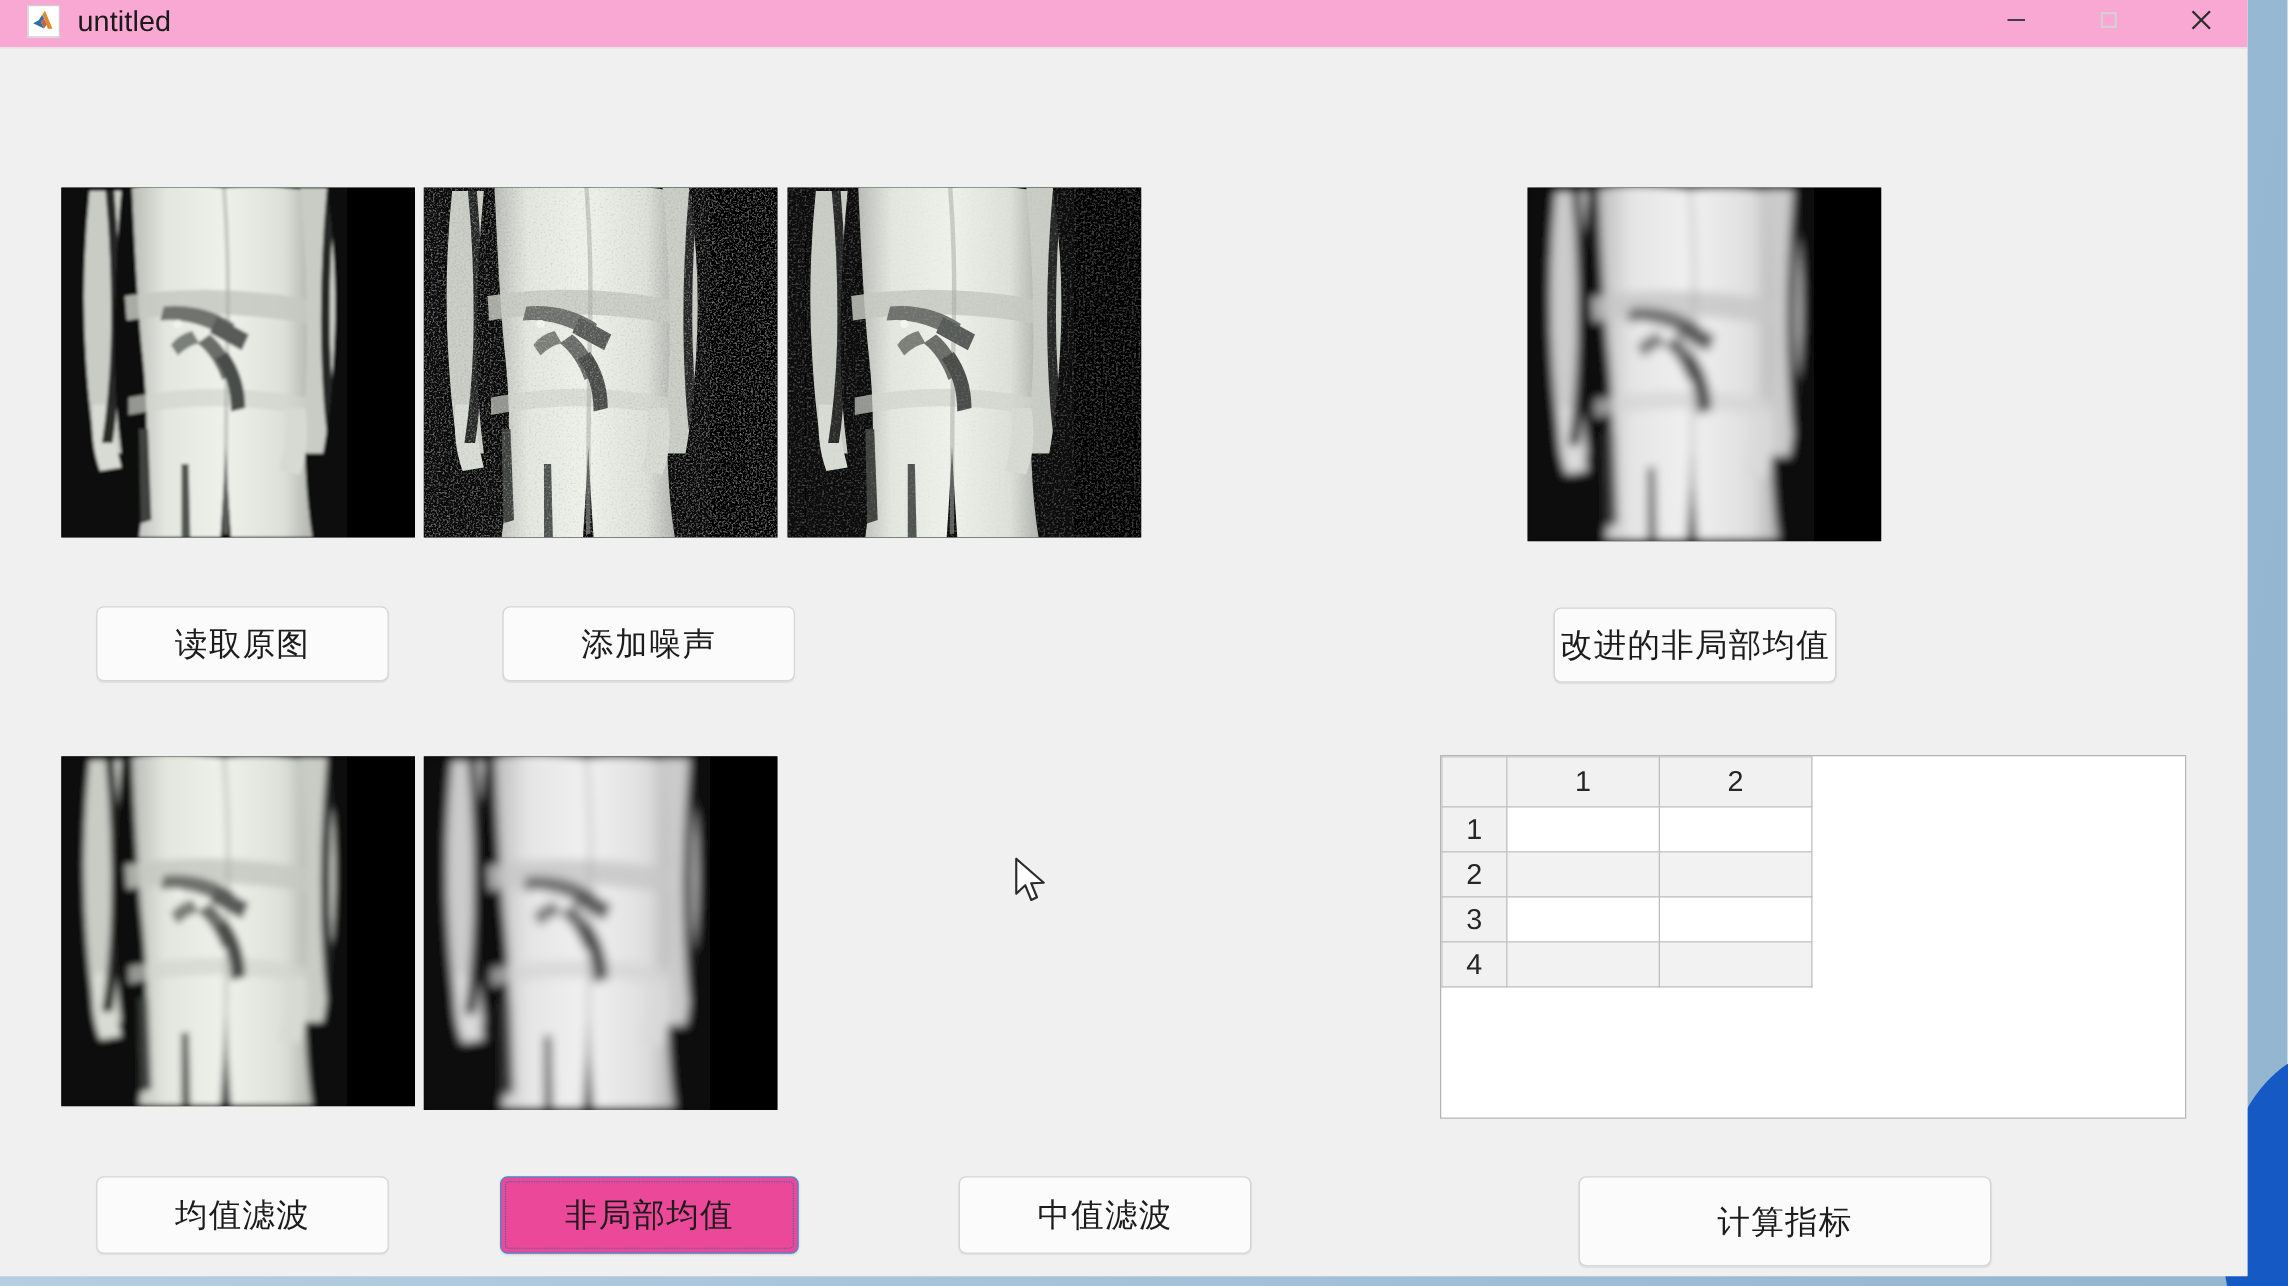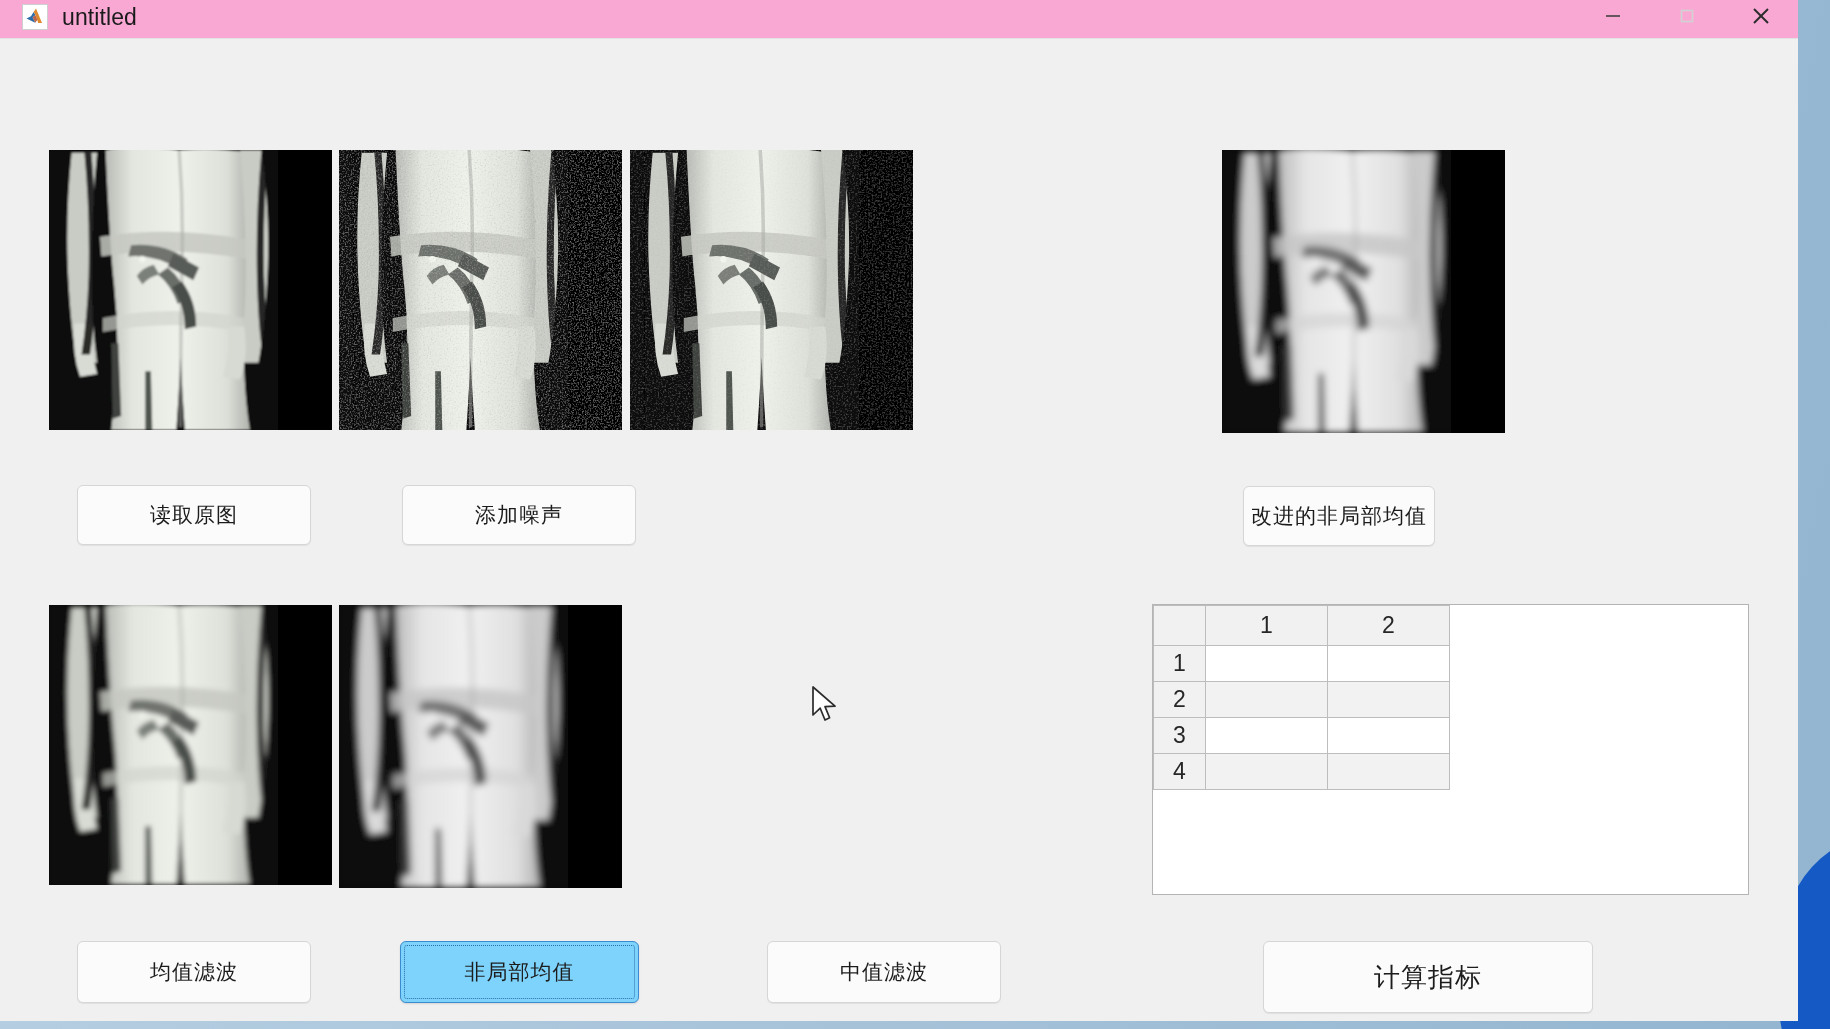--- a/index.html
+++ b/index.html
@@ -99,28 +99,28 @@
   .axes svg { display: block; width: 100%; height: 100%; }
 
   
   .pbtn {
     position: absolute;
     background: #fbfbfb;
     border: 1px solid #d6d6d6;
     border-radius: 6px;
     box-shadow: 0 1px 1px rgba(0,0,0,.07);
     display: flex; align-items: center; justify-content: center;
-    font-size: 21px;
+    font-size: 26px;
     color: #1c1c1c;
     letter-spacing: 1px;
     cursor: default;
     user-select: none;
   }
   .pbtn.focused {
-    background: #7dd3fc;
+    background: #ec4899;
     border: 1px solid #3c8bd0;
     box-shadow: 0 1px 2px rgba(0,0,0,.12);
   }
   .pbtn.focused::after {
     content: "";
     position: absolute;
     inset: 3px;
     border: 1px dotted #2e6ea8;
     border-radius: 3px;
     pointer-events: none;
@@ -364,21 +364,21 @@
           </g>
         </svg>
       </div>
     </div>
 
     <div class="pbtn" style="left:77px; top:446px; width:234px; height:60px;">读取原图</div>
 
     <div class="pbtn" style="left:402px; top:446px; width:234px; height:60px;">添加噪声</div>
 
 
-    <div class="pbtn" style="left:1243px; top:447px; width:192px; height:60px;">改进的非局部均值</div>
+    <div class="pbtn" style="left:1243px; top:447px; width:226px; height:60px;">改进的非局部均值</div>
 
     <div class="pbtn" style="left:77px; top:902px; width:234px; height:62px;">均值滤波</div>
 
     <div class="pbtn focused" style="left:400px; top:902px; width:239px; height:62px;">非局部均值</div>
 
     <div class="pbtn" style="left:767px; top:902px; width:234px; height:62px;text-align:center;">中值滤波</div>
 
     <div class="pbtn" style="left:1263px; top:902px; width:330px; height:72px; font-size:26px;">计算指标</div>
 
     <div id="uitable" style="left:1152px; top:565px; width:597px; height:291px;">

